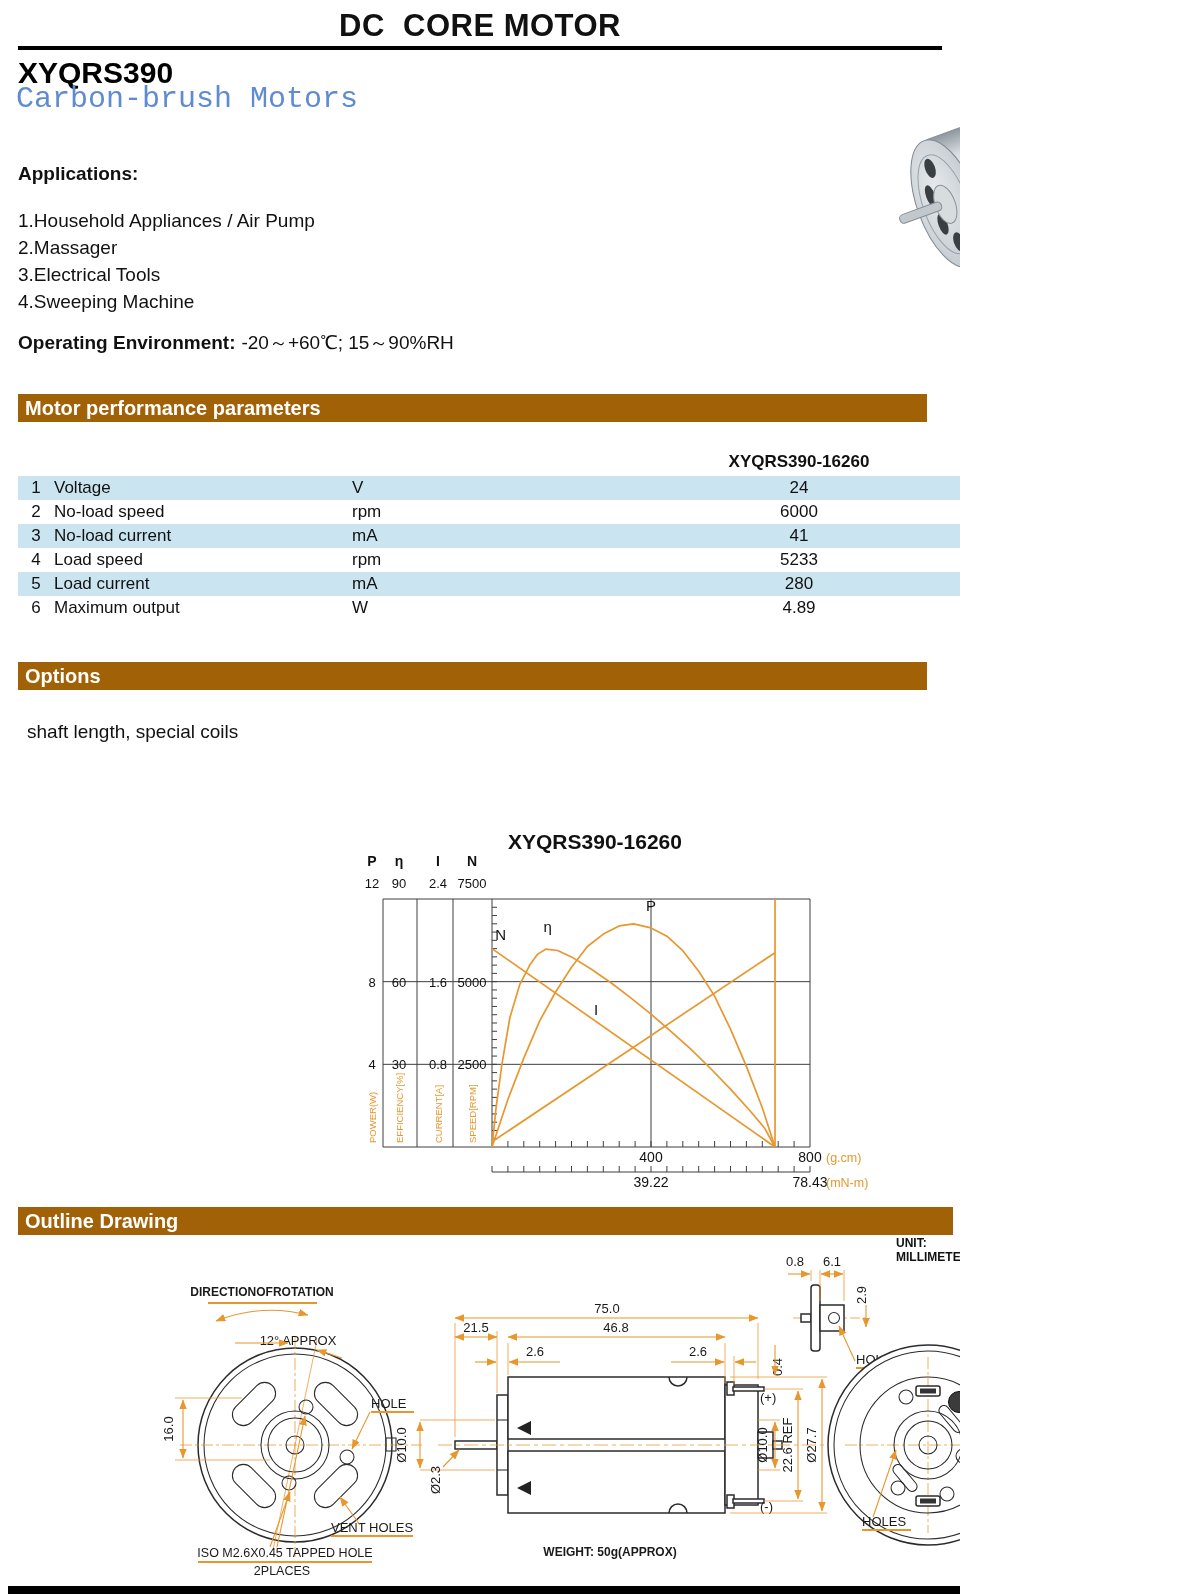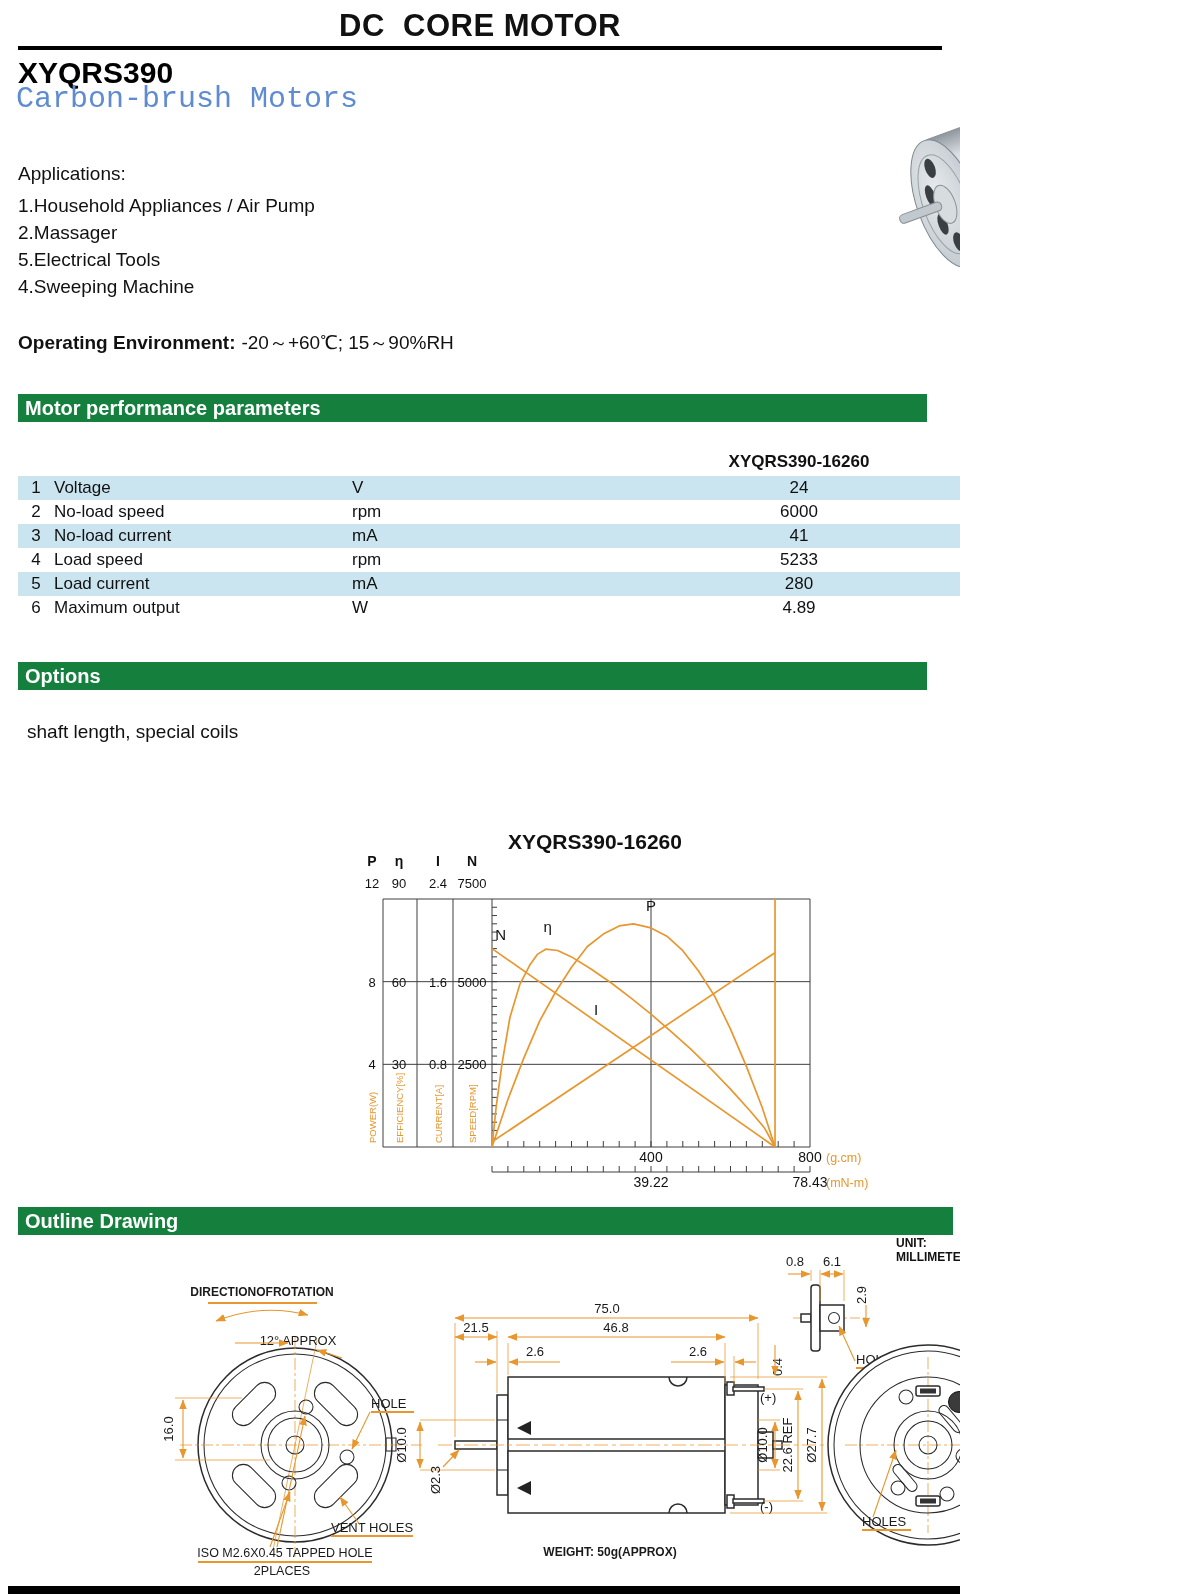--- a/index.html
+++ b/index.html
@@ -5,24 +5,24 @@
   html,body{margin:0;padding:0;background:#fff}
   .page{position:relative;width:960px;height:1594px;background:#fff;overflow:hidden;
         font-family:"Liberation Sans",sans-serif;color:#111}
   .doc-title{position:absolute;top:8px;left:0;right:0;text-align:center;font-size:31px;
              font-weight:bold;letter-spacing:.5px;white-space:pre}
   .rule{position:absolute;left:18px;right:18px;top:46px;height:4px;background:#000}
   .model{position:absolute;left:18px;top:56px;font-size:30px;font-weight:bold;color:#000000}
   .subtitle{position:absolute;left:16px;top:82px;font-size:30px;color:#5f8cd0;
             font-family:"Liberation Mono",monospace}
   .apps{position:absolute;left:18px;top:160px;font-size:19px;line-height:27px}
-  .apps .h{font-weight:normal;margin-bottom:5px}
+  .apps .h{font-weight:bold;margin-bottom:20px}
   .openv{position:absolute;left:18px;top:330px;font-size:19px}
   .openv b{margin-right:6px}
-  .bar{position:absolute;left:18px;right:33px;height:28px;background:#15803d;color:#fff;
+  .bar{position:absolute;left:18px;right:33px;height:28px;background:#a16207;color:#fff;
        font-weight:bold;font-size:20px;line-height:28px;padding-left:7px}
   #bar-perf{top:394px} #bar-opt{top:662px} #bar-curve{top:804px}
   #bar-outline{top:1207px;right:7px}
   .tbl-model{position:absolute;left:465px;top:452px;width:668px;text-align:center;
              font-weight:bold;font-size:17px}
   table.perf{position:absolute;left:18px;top:476px;width:1115px;border-collapse:collapse;
              font-size:17px}
   table.perf td{height:24px;padding:0}
   table.perf tr:nth-child(odd){background:#cbe5f0}
   td.c-no{width:36px;text-align:center}
@@ -64,21 +64,21 @@
   <div class="doc-title">DC  CORE MOTOR</div>
   <div class="rule"></div>
 
   <div class="model">XYQRS390</div>
   <div class="subtitle">Carbon-brush Motors</div>
 
   <div class="apps">
     <div class="h">Applications:</div>
     <div>1.Household Appliances / Air Pump</div>
     <div>2.Massager</div>
-    <div>5.Electrical Tools</div>
+    <div>3.Electrical Tools</div>
     <div>4.Sweeping Machine</div>
   </div>
 
   <div class="openv">
     <b>Operating Environment:</b><span>-20～+60℃; 15～90%RH</span>
   </div>
 
   <svg id="photo-svg" width="275" height="250" viewBox="0 0 275 250">
     <defs>
       <linearGradient id="mb" x1="0" x2="0" y1="0" y2="1">

